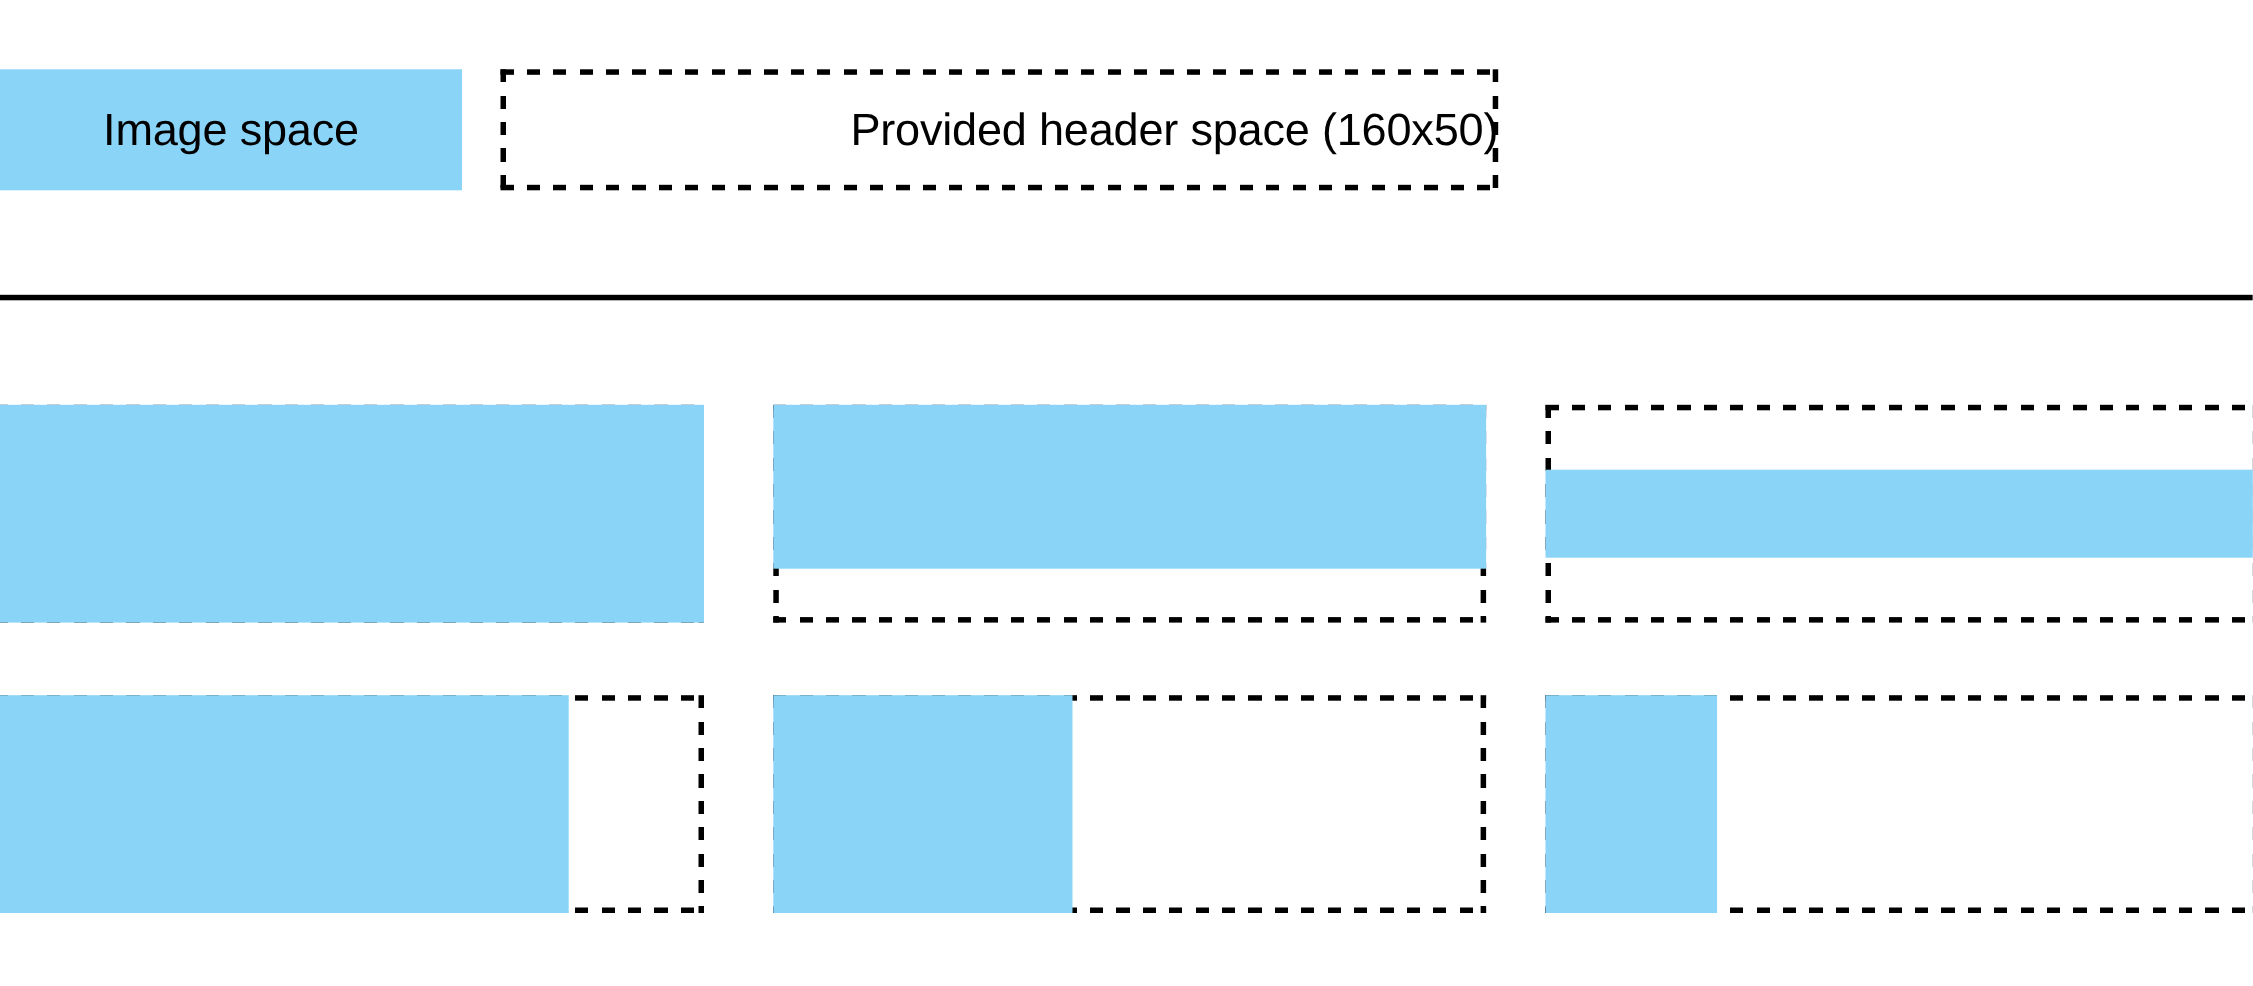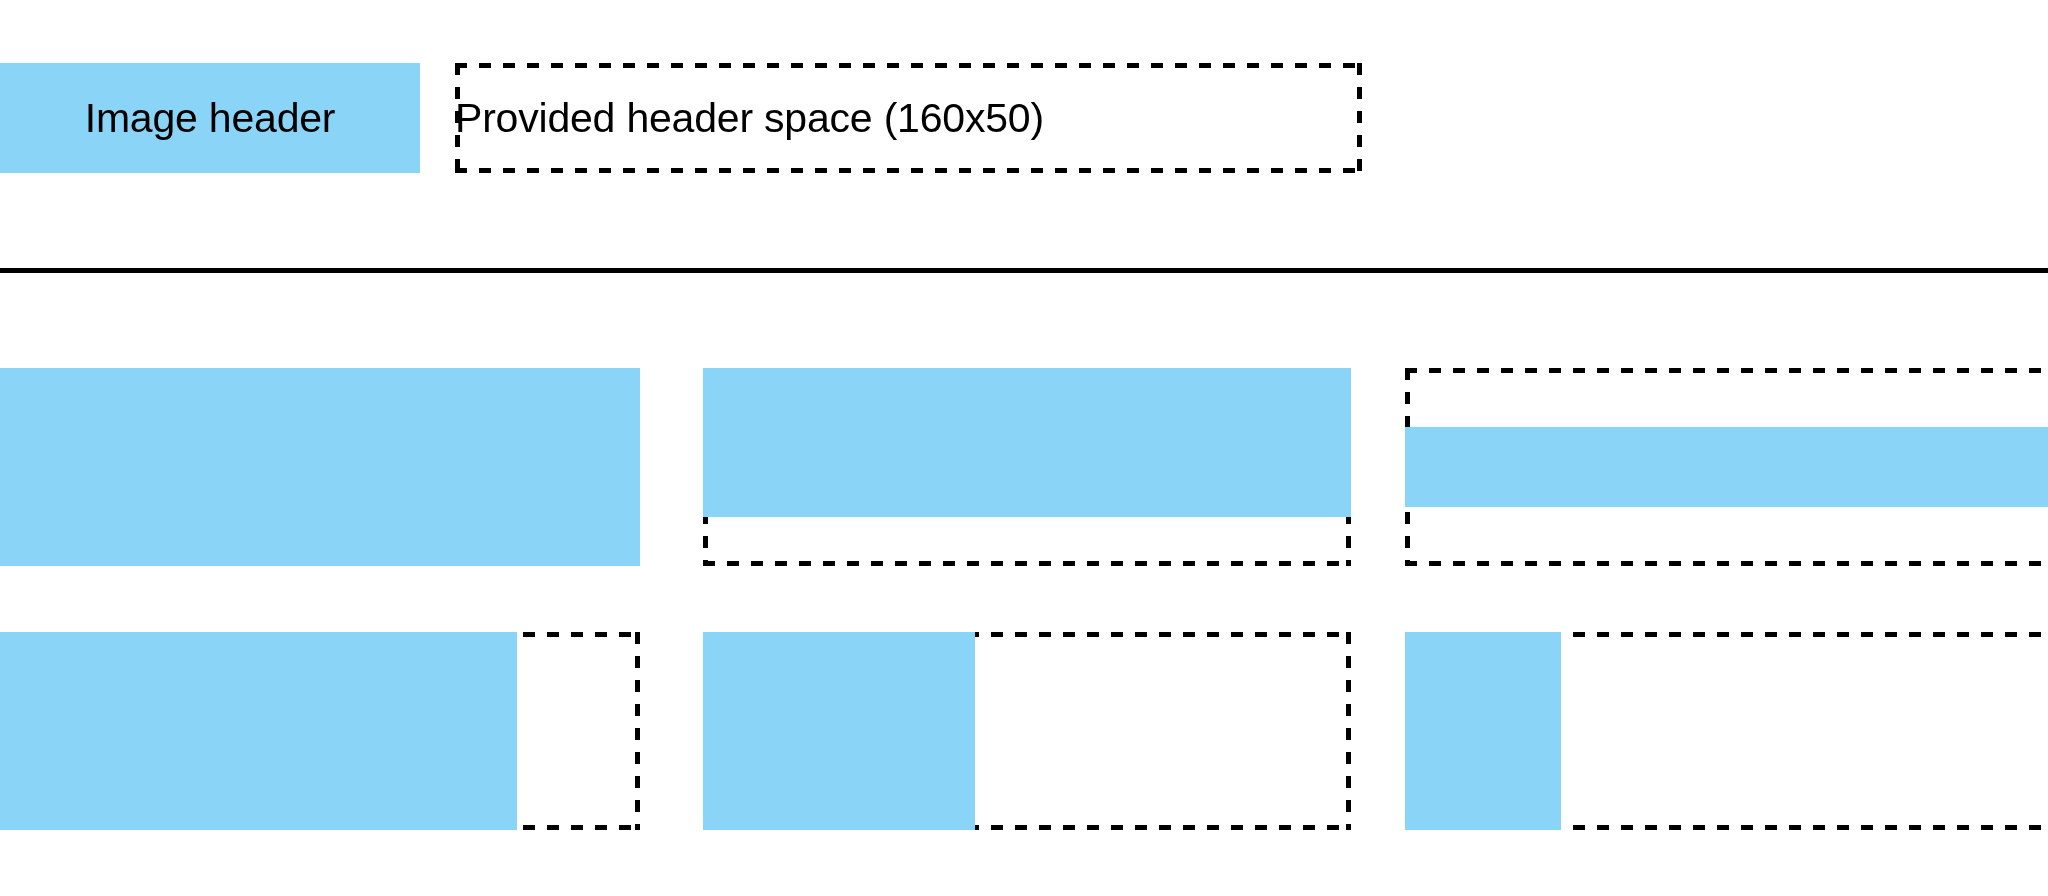--- a/index.html
+++ b/index.html
@@ -46,21 +46,21 @@
   .header-space-box {
     position: absolute;
     left: 455px;
     top: 63px;
     width: 907px;
     height: 110px;
     box-sizing: border-box;
     background: #ffffff;
     display: flex;
     align-items: center;
-    justify-content: flex-start;
+    justify-content: flex-end;
     
     background-image:
       repeating-linear-gradient(to right,  #000 0 12px, transparent 12px 24px),
       repeating-linear-gradient(to right,  #000 0 12px, transparent 12px 24px),
       repeating-linear-gradient(to bottom, #000 0 12px, transparent 12px 24px),
       repeating-linear-gradient(to bottom, #000 0 12px, transparent 12px 24px);
     background-size: 100% 5px, 100% 5px, 5px 100%, 5px 100%;
     background-position: 0 0, 0 100%, 0 0, 100% 0;
     background-repeat: no-repeat;
   }
@@ -121,21 +121,21 @@
   #ex-r2c1 { left: -5px;   top: 632px; width: 645px; height: 198px; }
   #ex-r2c2 { left: 703px;  top: 632px; width: 648px; height: 198px; }
   #ex-r2c3 { left: 1405px; top: 632px; width: 648px; height: 198px; }
 </style>
 </head>
 <body>
 
 <div id="canvas">
 
   <div class="legend-swatch" style="background: rgb(138, 213, 247);">
-    <span class="legend-swatch-label">Image header</span>
+    <span class="legend-swatch-label">Image space</span>
   </div>
 
   <div class="header-space-box">
     <span class="header-space-label">Provided header space (160x50)</span>
   </div>
 
   <div class="divider" style="background: rgb(0, 0, 0);"></div>
 
   <div class="example" id="ex-r1c1">
     <div class="example-fill" style="background: rgb(138, 213, 247); width: 100%; height: 100%; left: 0px; top: 0px;"></div>

